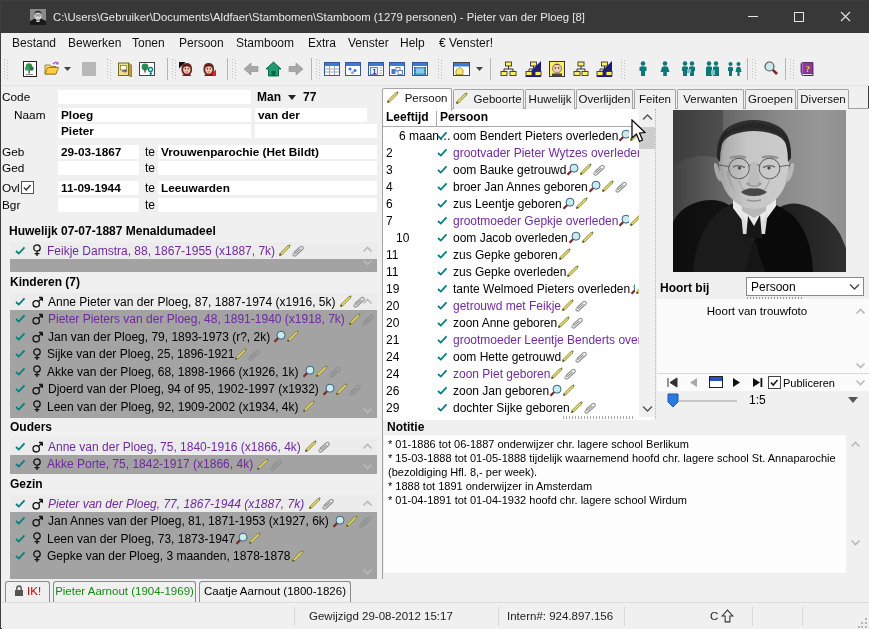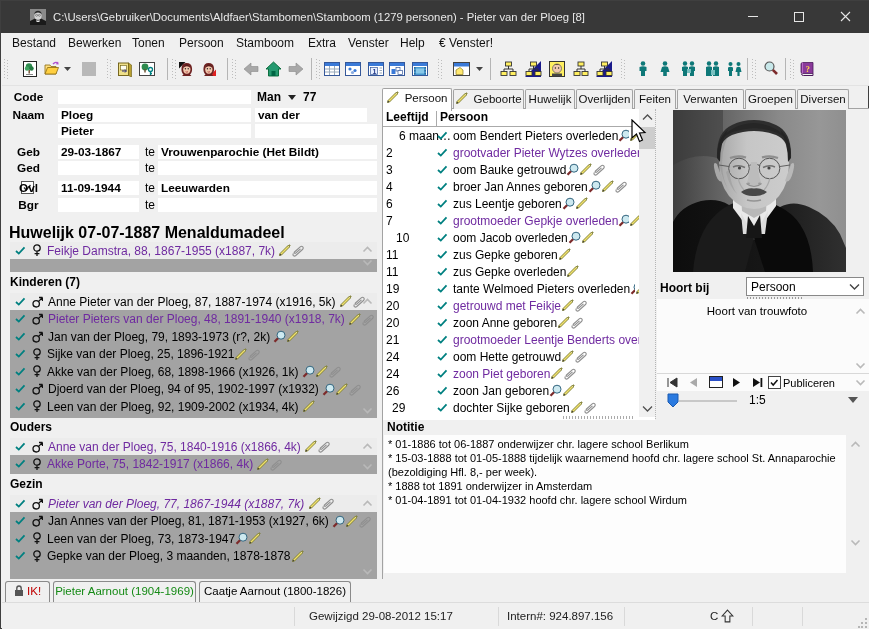--- a/index.html
+++ b/index.html
@@ -8,21 +8,21 @@
 .titlebar{position:absolute;left:0;top:0;width:869px;height:32px;background:#383838;color:#e8e8e8}
 .title-txt{position:absolute;left:52px;top:10px;font-size:11.3px;white-space:nowrap}
 .wbtn{position:absolute;top:0;width:46px;height:32px}
 .menubar{position:absolute;left:1px;top:32px;width:867px;height:20px;background:#f0f0f0}
 .menubar span{position:absolute;top:3px;font-size:12px;color:#111}
 .toolbar{position:absolute;left:1px;top:52px;width:867px;height:33px;background:#f0f0f0;border-bottom:1px solid #e3e3e3}
 .tico{position:absolute;top:60px}
 .grip{position:absolute;top:58px;width:4px;height:21px;background-image:repeating-linear-gradient(to bottom,#bdbdbd 0 1px,transparent 1px 3px),repeating-linear-gradient(to bottom,#bdbdbd 0 1px,transparent 1px 3px);background-size:1px 100%,1px 100%;background-position:0 0,3px 1px;background-repeat:no-repeat}
 .lpanel{position:absolute;left:1px;top:85px;width:380px;height:493px;background:#f0f0f0;font-size:12px}
 .fld{position:absolute;height:14px;background:#fff;font-weight:bold;font-size:11.8px;line-height:14px;padding-left:3px;white-space:nowrap}
-.flbl{position:absolute;height:14px;font-weight:bold;font-size:11.8px;line-height:14px;text-align:center}
+.flbl{position:absolute;height:14px;font-weight:normal;font-size:11.8px;line-height:14px;text-align:left}
 .te{position:absolute;font-size:12px;line-height:14px}
 .hdr{position:absolute;font-weight:bold;font-size:12px;color:#000;white-space:nowrap}
 .lbox{position:absolute;background:#a3a3a3}
 .lrow{position:absolute;left:0;width:100%;height:17px;display:flex;align-items:center;white-space:nowrap;font-size:12px}
 .lrow .ck{margin-left:5px;flex:none}
 .lrow .gen{margin-left:6px;margin-right:5px;font-size:13px;flex:none}
 .sel{background:#ececec}
 .pu{color:#6f2aa0}
 .chev{position:absolute;width:13px;height:9px}
 .rpanel{position:absolute;left:381px;top:85px;width:487px;height:493px}
@@ -332,21 +332,21 @@
 </div>
 
 <div class="lpanel" id="lpanel">
  <div class="flbl" style="left:0;top:4px;width:53px">Code</div>
  <div class="fld" style="left:56px;top:4px;width:193px"></div>
  <div class="b abs" style="left:255px;top:4px;font-size:12px">Man</div>
  <svg class="abs" style="left:286px;top:9px" width="9" height="6">
         <path d="M0 0 L8 0 L4 5 Z" fill="#222"></path>
       </svg>
  <div class="b abs" style="left:301px;top:4px;font-size:12px">77</div>
- <div class="flbl" style="left:0;top:22px;width:53px">Naam</div>
+ <div class="flbl" style="left:12px;top:22px;width:53px">Naam</div>
  <div class="fld" style="left:56px;top:22px;width:193px">Ploeg</div>
  <div class="fld" style="left:253px;top:22px;width:112px">van der</div>
  <div class="fld" style="left:56px;top:38px;width:193px">Pieter</div>
  <div class="fld" style="left:253px;top:38px;width:122px"></div>
  <div class="flbl" style="left:0;top:59px;width:53px">Geb</div>
  <div class="fld" style="left:56px;top:59px;width:81px">29-03-1867</div>
  <div class="te" style="left:143px;top:59px">te</div>
  <div class="fld" style="left:156px;top:59px;width:219px">Vrouwenparochie (Het Bildt)</div>
  <div class="flbl" style="left:0;top:75px;width:53px">Ged</div>
  <div class="fld" style="left:56px;top:75px;width:81px"></div>
@@ -359,21 +359,21 @@
       </div>
  <div class="flbl" style="left:0;top:95px;width:53px">Ovl</div>
  <div class="fld" style="left:56px;top:95px;width:81px">11-09-1944</div>
  <div class="te" style="left:143px;top:95px">te</div>
  <div class="fld" style="left:156px;top:95px;width:219px">Leeuwarden</div>
  <div class="flbl" style="left:0;top:112px;width:53px">Bgr</div>
  <div class="fld" style="left:56px;top:112px;width:81px"></div>
  <div class="te" style="left:143px;top:112px">te</div>
  <div class="fld" style="left:156px;top:112px;width:219px"></div>
 
- <div class="hdr" style="left:7px;top:138px;font-size:16px">Huwelijk 07-07-1887 Menaldumadeel</div>
+ <div class="hdr" style="left:7px;top:138px;font-size:12px">Huwelijk 07-07-1887 Menaldumadeel</div>
  <div class="lbox" style="left:8px;top:156px;width:367px;height:30px">
   <div class="lrow sel" style="top:0"><svg class="ck" width="11" height="10">
             <use href="#i-chk"></use>
           </svg><svg class="gen" width="10" height="13" viewBox="0 0 10 13">
             <use href="#i-female"></use>
           </svg><span class="pu">Feikje Damstra, 88, 1867-1955 (x1887, 7k)</span>&nbsp;<svg width="13" height="13">
             <use href="#i-pencil"></use>
           </svg><svg width="14" height="13">
             <use href="#i-clip"></use>
           </svg></div>
@@ -767,21 +767,21 @@
             </svg>
             <span>zoon Jan geboren</span>
             <svg width="13" height="13">
               <use href="#i-mag"></use>
             </svg>
             <svg width="13" height="13">
               <use href="#i-pencil"></use>
             </svg>
           </div>
    <div class="erow" style="top:290px">
-            <span style="width:54px;padding-left:9px;flex:none">29</span>
+            <span style="width:54px;padding-left:3px;flex:none">29</span>
             <svg style="flex:none;margin-right:5px" width="11" height="10">
               <use href="#i-chk"></use>
             </svg>
             <span>dochter Sijke geboren</span>
             <svg width="13" height="13">
               <use href="#i-pencil"></use>
             </svg>
             <svg width="14" height="13">
               <use href="#i-clip"></use>
             </svg>

